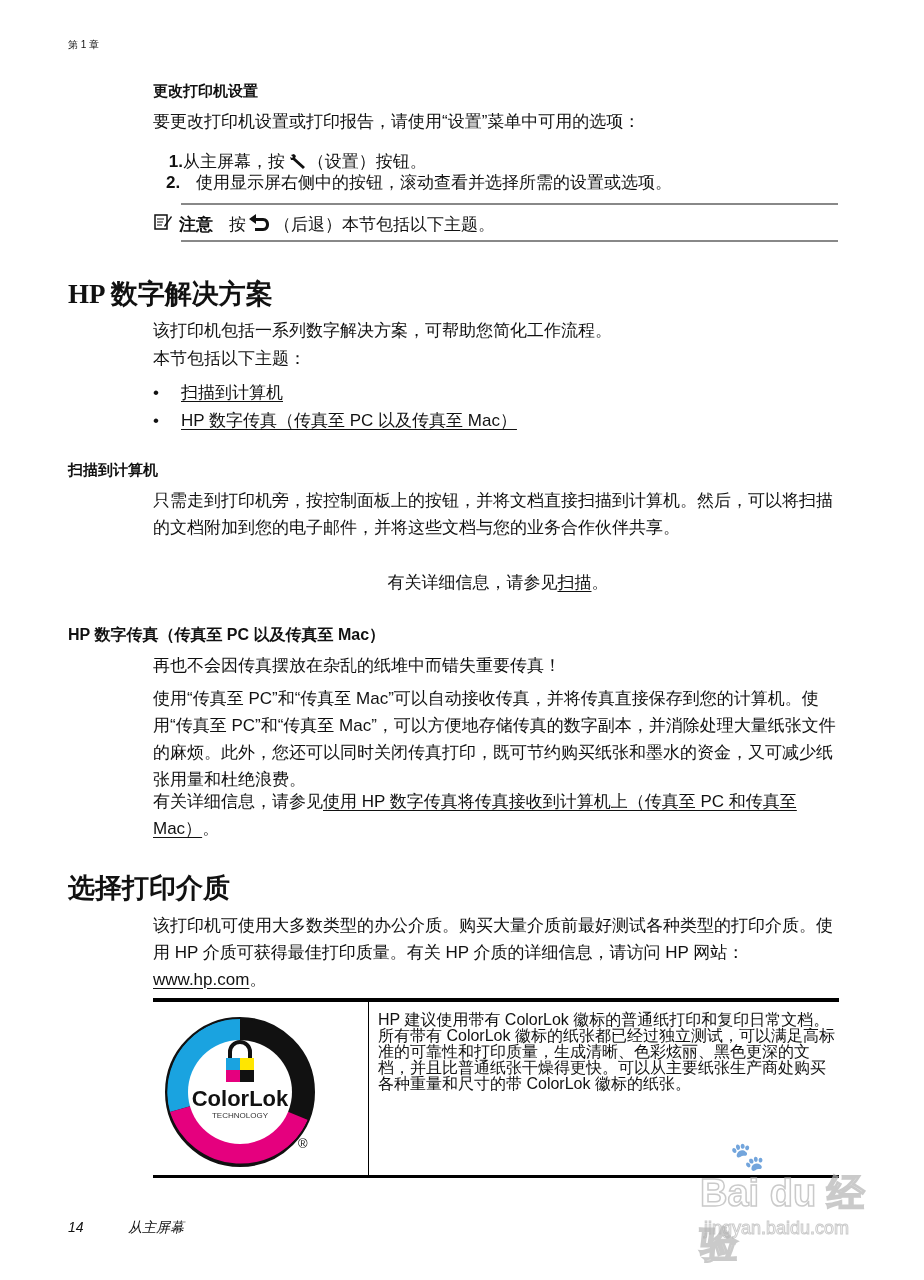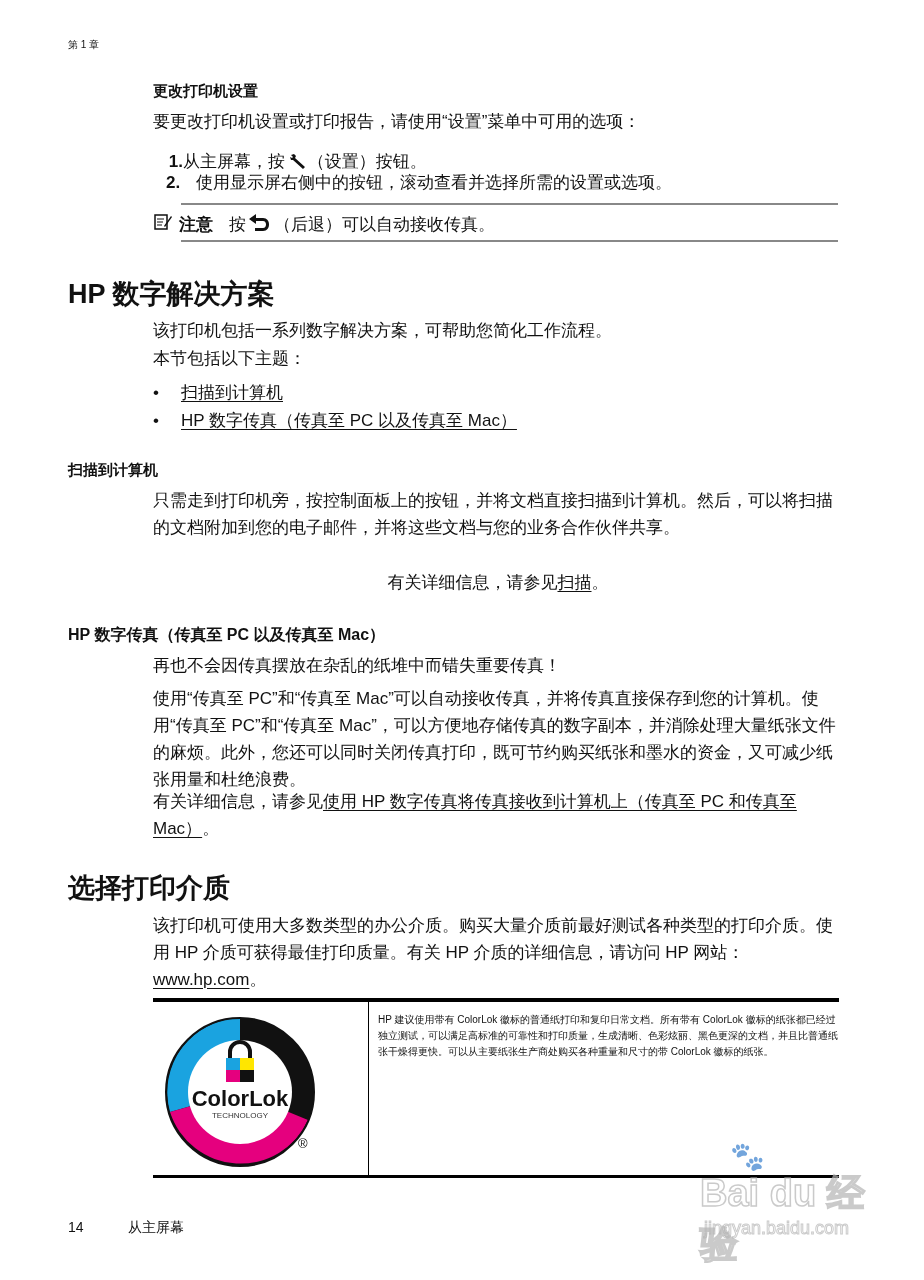--- a/index.html
+++ b/index.html
@@ -15,22 +15,22 @@
   .link { text-decoration: underline; text-underline-offset: 3px; }
   .list-num { font-weight: bold; display: inline-block; width: 30px; }
   .rule { position: absolute; height: 2px; background: #888; }
   .note-row { left: 153px; top: 212px; font-size: 17px; display: flex; align-items: center; }
   .note-label { font-weight: bold; margin: 0 16px 0 6px; }
   .bullet { display: inline-block; width: 28px; }
   .para { position: absolute; left: 153px; width: 690px; font-size: 17px; line-height: 27px; }
   .table-top { position: absolute; left: 153px; top: 998px; width: 686px; height: 4px; background: #000; }
   .table-bot { position: absolute; left: 153px; top: 1175px; width: 686px; height: 3px; background: #000; }
   .table-vline { position: absolute; left: 368px; top: 1002px; width: 1px; height: 176px; background: #000; }
-  .table-text { position: absolute; left: 378px; top: 1012px; width: 460px; font-size: 10px; line-height: 16px; }
-  .footer { top: 1219px; font-size: 14px; }
+  .table-text { position: absolute; left: 378px; top: 1012px; width: 460px; font-size: 16px; line-height: 16px; }
+  .footer { top: 1219px; font-size: 14px; font-style: italic; }
   .watermark { position: absolute; left: 700px; top: 1140px; width: 200px; height: 110px; color: rgba(200,200,200,0.6); }
 </style>
 </head>
 <body>
 
 <div class="abs chapter">第 1 章</div>
 
 <div class="abs h3" style="left:153px;top:82px;">更改打印机设置</div>
 <div class="abs body" style="left:153px;top:108px;">要更改打印机设置或打印报告，请使用“设置”菜单中可用的选项：</div>
 
@@ -56,25 +56,25 @@
         <path d="M11 14 L18 4 L19 5 L12 15 Z" fill="#111"></path>
       </svg>
   </span>
   <span class="note-label">注意</span>
   <span>按 </span>
   <span style="display:inline-block;margin:0 2px;">
     <svg width="24" height="20" viewBox="0 0 24 20">
         <path d="M8 2 L1 7 L8 12 L8 9 L15 9 C19 9 19 16 15 16 L7 16 L7 19 L15 19 C23 19 23 6 15 6 L8 6 Z" fill="#111"></path>
       </svg>
   </span>
-  <span>（后退）可以自动接收传真。</span>
+  <span>（后退）本节包括以下主题。</span>
 </div>
 <div class="rule" style="left:181px;top:240px;width:657px;"></div>
 
-<div class="abs h1" style="left:68px;top:276px;">HP 数字解决方案</div>
+<div class="abs h1" style="left:68px;top:276px;font-family:Liberation Serif, serif;">HP 数字解决方案</div>
 <div class="abs body" style="left:153px;top:317px;">该打印机包括一系列数字解决方案，可帮助您简化工作流程。</div>
 <div class="abs body" style="left:153px;top:345px;">本节包括以下主题：</div>
 <div class="abs body" style="left:153px;top:379px;">
   <span class="bullet">•</span><span class="link">扫描到计算机</span>
 </div>
 <div class="abs body" style="left:153px;top:407px;">
   <span class="bullet">•</span><span class="link">HP 数字传真（传真至 PC 以及传真至 Mac）</span>
 </div>
 
 <div class="abs h3" style="left:68px;top:461px;">扫描到计算机</div>

